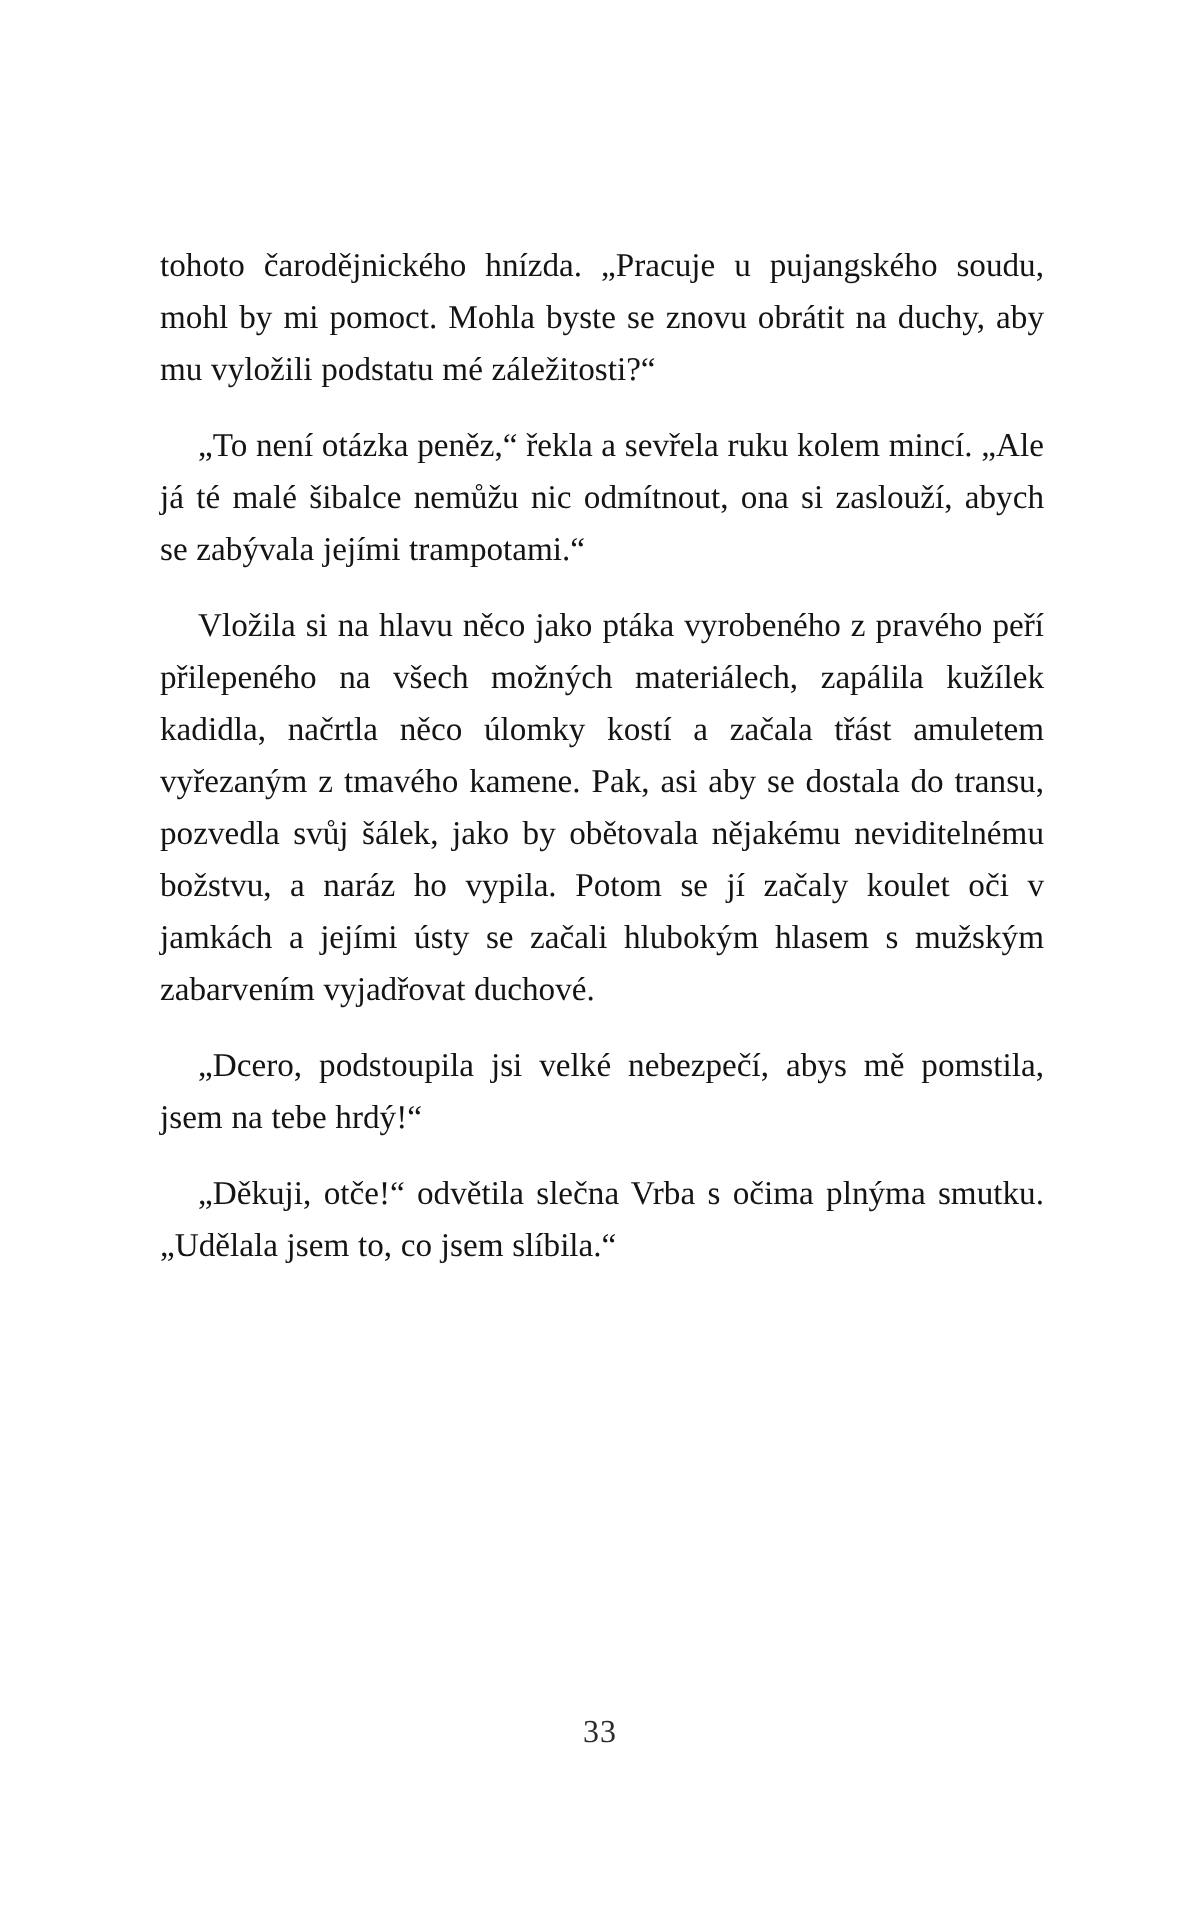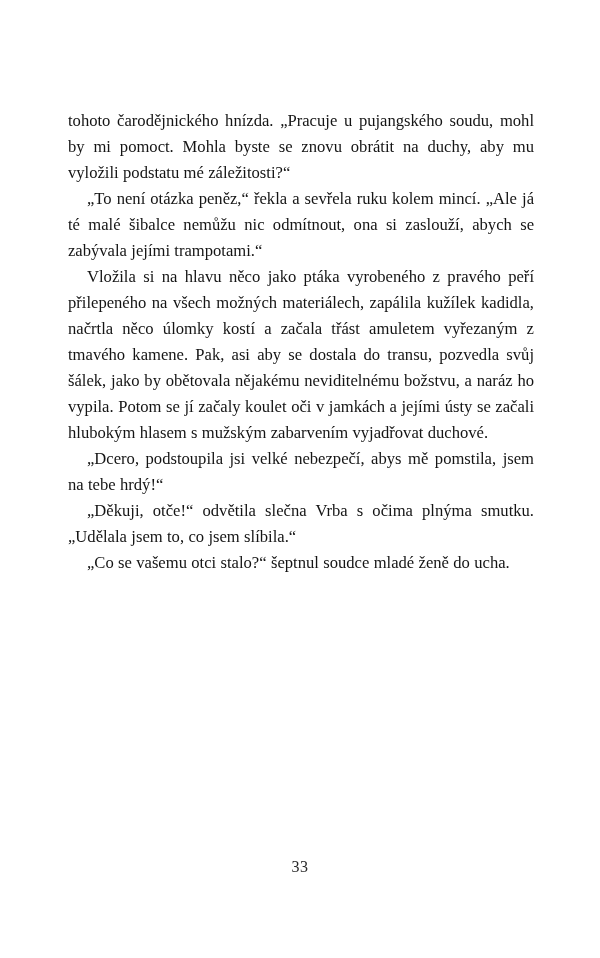--- a/index.html
+++ b/index.html
@@ -15,21 +15,21 @@
     overflow: hidden;
     font-family: "Liberation Serif", "DejaVu Serif", serif;
   }
   .text-block {
     position: absolute;
     left: 68px;
     top: 108px;
     width: 466px;
   }
   .para {
-    margin: 0;
+    margin: 12px;
     font-size: 16.6px;
     line-height: 26px;
     color: #141414;
     text-align: justify;
     text-indent: 19px;
     hyphens: manual;
     -webkit-hyphens: manual;
     word-spacing: 0.2px;
   }
   .para.first {
@@ -51,18 +51,17 @@
 <body>
 
 <div class="page">
 
   <div class="text-block">
     <p class="para first">tohoto čarodějnického hnízda. „Pracuje u pujangského soudu, mohl by mi pomoct. Mohla byste se znovu obrátit na duchy, aby mu vyložili podstatu mé záležitosti?“</p>
     <p class="para">„To není otázka peněz,“ řekla a sevřela ruku kolem mincí. „Ale já té malé šibalce nemůžu nic odmítnout, ona si zaslouží, abych se zabývala jejími trampotami.“</p>
     <p class="para">Vložila si na hlavu něco jako ptáka vyrobeného z pravého peří přilepeného na všech možných materiálech, zapálila kužílek kadidla, načrtla něco úlomky kostí a začala třást amuletem vyřezaným z tmavého kamene. Pak, asi aby se dostala do transu, pozvedla svůj šálek, jako by obětovala nějakému neviditelnému božstvu, a naráz ho vypila. Potom se jí začaly koulet oči v jamkách a jejími ústy se začali hlubokým hlasem s mužským zabarvením vyjadřovat duchové.</p>
     <p class="para">„Dcero, podstoupila jsi velké nebezpečí, abys mě pomstila, jsem na tebe hrdý!“</p>
     <p class="para">„Děkuji, otče!“ odvětila slečna Vrba s očima plnýma smutku. „Udělala jsem to, co jsem slíbila.“</p>
-    <p class="para">„Co se vašemu otci stalo?“ šeptnul soudce mladé ženě do ucha.</p>
   </div>
 
   <div class="page-number">33</div>
 
 </div>
 
 </body></html>

